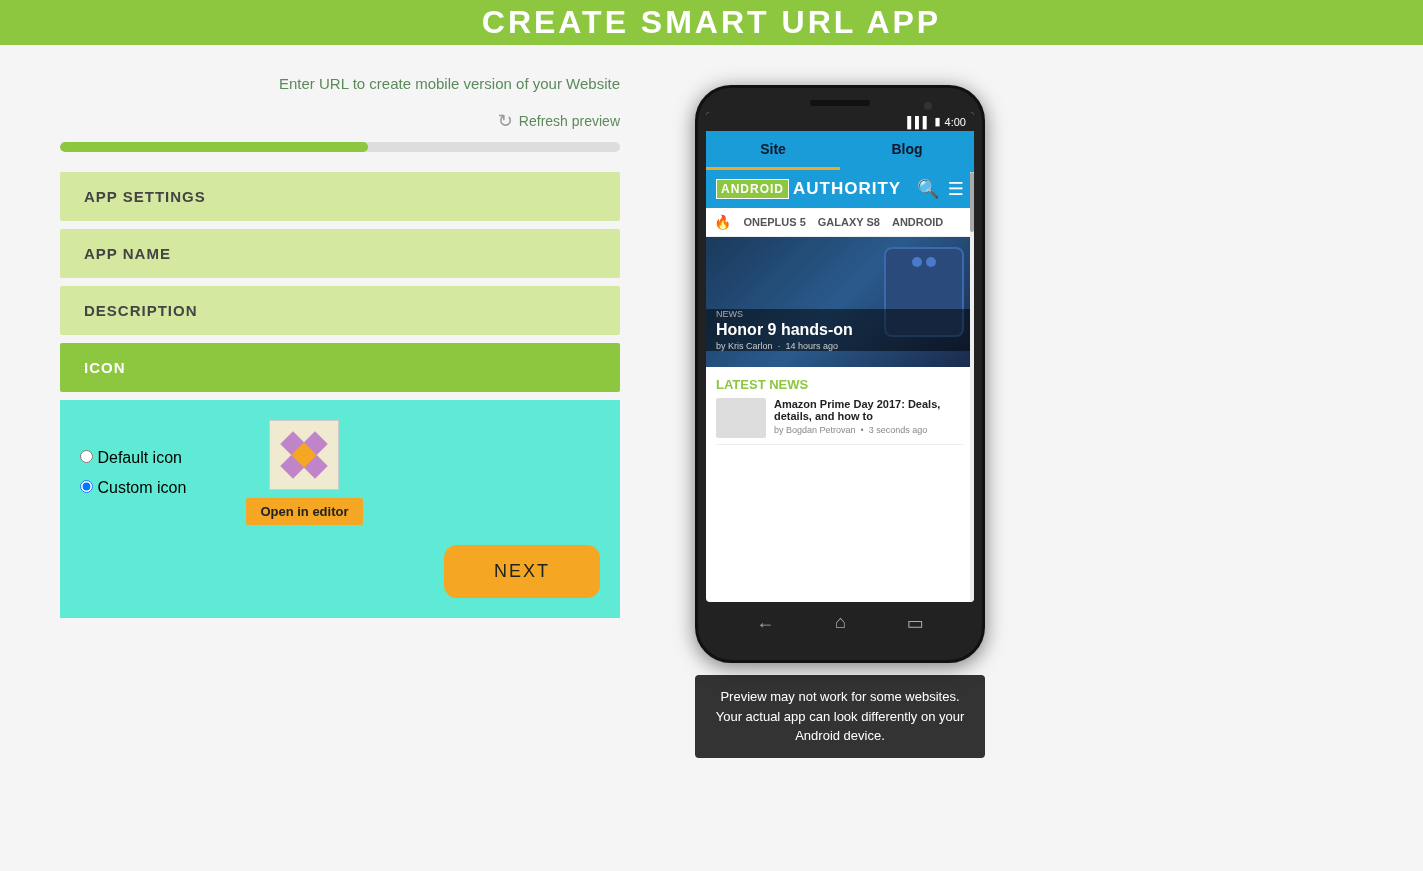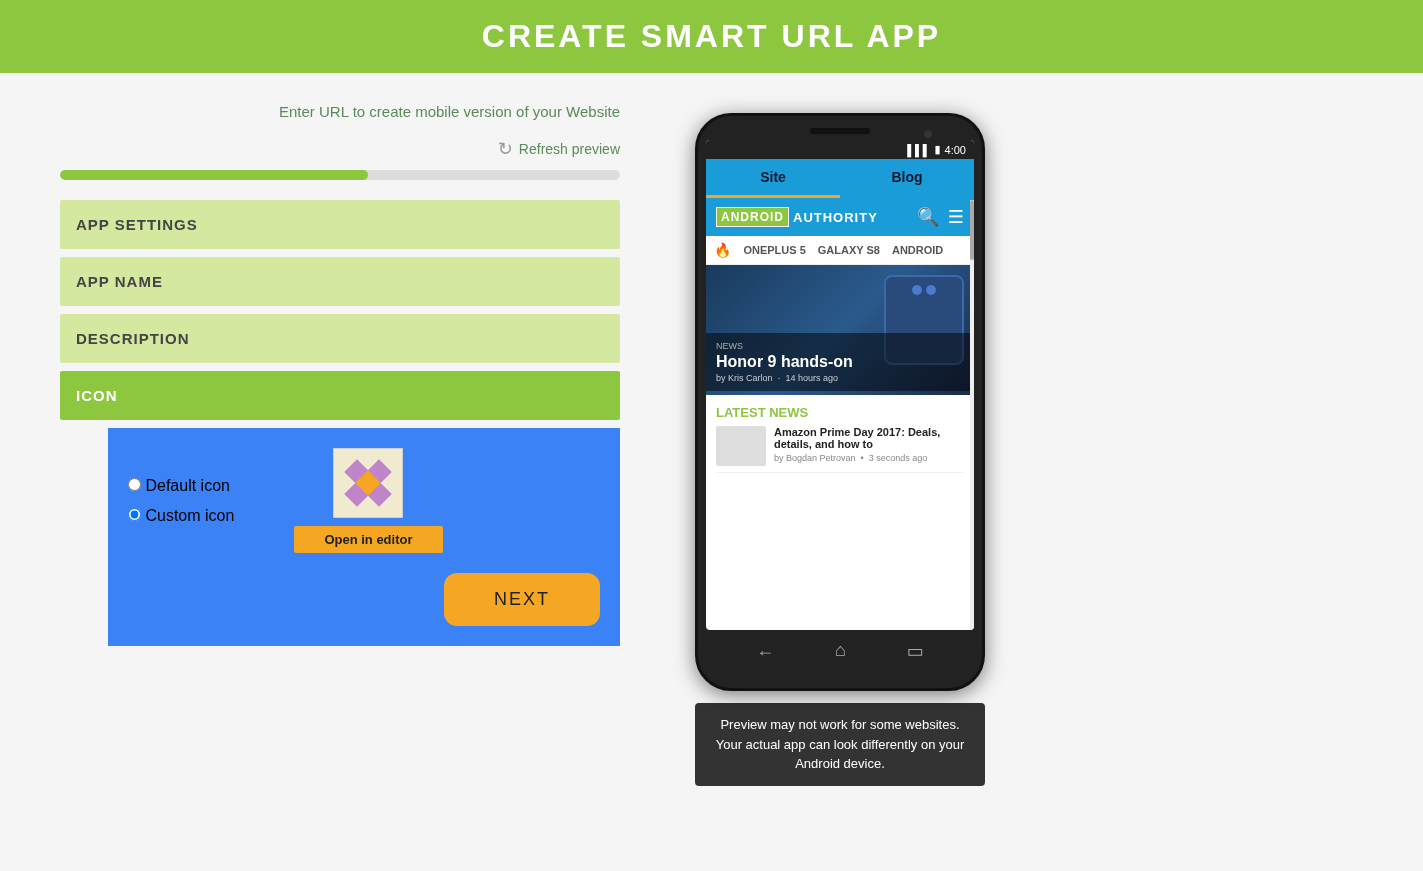--- a/index.html
+++ b/index.html
@@ -7,21 +7,21 @@
       font-family: Arial, sans-serif;
       background: #f5f5f5;
       min-height: 871px;
       width: 1423px;
     }
 
     
     .header {
       background: #8dc63f;
       text-align: center;
-      padding: 18px 0;
+      padding: 4px 0;
     }
     .header h1 {
       color: white;
       font-size: 32px;
       font-weight: bold;
       letter-spacing: 3px;
     }
 
     
     .main-content {
@@ -72,39 +72,38 @@
     .progress-bar-fill {
       height: 100%;
       background: #8dc63f;
       border-radius: 5px;
       width: 55%;
     }
 
     
     .section-header {
       background: #d4e8a0;
-      padding: 16px 16px;
+      padding: 16px 24px;
       font-size: 15px;
       font-weight: bold;
       color: #444;
       letter-spacing: 1px;
       margin-bottom: 8px;
       border-radius: 2px;
     }
     .section-header.green {
       background: #8dc63f;
       color: white;
     }
 
     
     .icon-section {
-      background: #3b82f6;
+      background: #5eead4;
       padding: 20px;
       margin-bottom: 0;
-      margin-left: 48px;
     }
 
     
     .icon-preview-container {
       display: flex;
       flex-direction: column;
       align-items: center;
       margin-left: 40px;
     }
 
@@ -116,21 +115,21 @@
       display: flex;
       align-items: center;
       justify-content: center;
       margin-bottom: 8px;
     }
 
     .open-editor-btn {
       background: #f5a623;
       color: #222;
       border: none;
-      padding: 6px 30px;
+      padding: 6px 14px;
       font-size: 13px;
       font-weight: bold;
       cursor: pointer;
       border-radius: 2px;
     }
 
     
     .next-btn-container {
       display: flex;
       justify-content: flex-end;
@@ -259,21 +258,21 @@
       color: white;
       padding: 2px 4px;
       font-size: 12px;
       font-weight: bold;
       border: 1px solid white;
       letter-spacing: 1px;
     }
 
     .logo-authority {
       color: white;
-      font-size: 13px;
+      font-size: 17px;
       font-weight: bold;
       letter-spacing: 1px;
     }
 
     .website-icons {
       display: flex;
       gap: 8px;
       color: white;
       font-size: 18px;
     }
@@ -331,25 +330,25 @@
 
     .camera-dot {
       width: 10px;
       height: 10px;
       background: #4a7acc;
       border-radius: 50%;
     }
 
     .hero-text-overlay {
       position: absolute;
-      bottom: 4px;
+      bottom: 16px;
       left: 0;
       right: 0;
       background: rgba(0,0,0,0.5);
-      padding: 8px 10px;
+      padding: 0 10px;
       color: white;
       margin-top: 36px;
     }
 
     .hero-category {
       font-size: 9px;
       text-transform: uppercase;
       color: #aaa;
       margin-bottom: 2px;
     }

